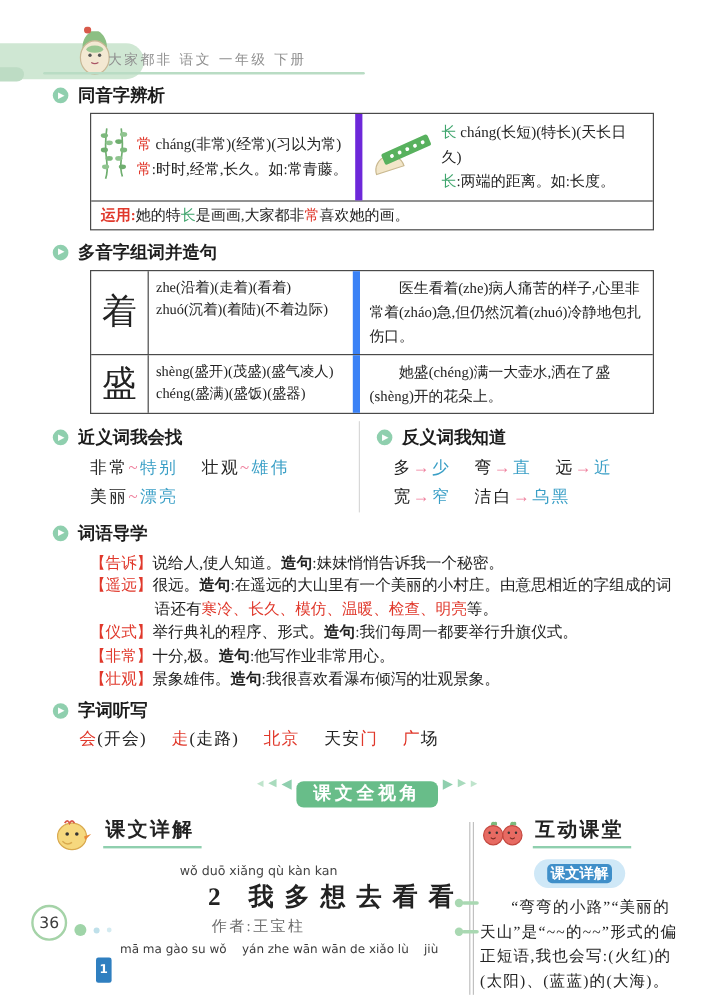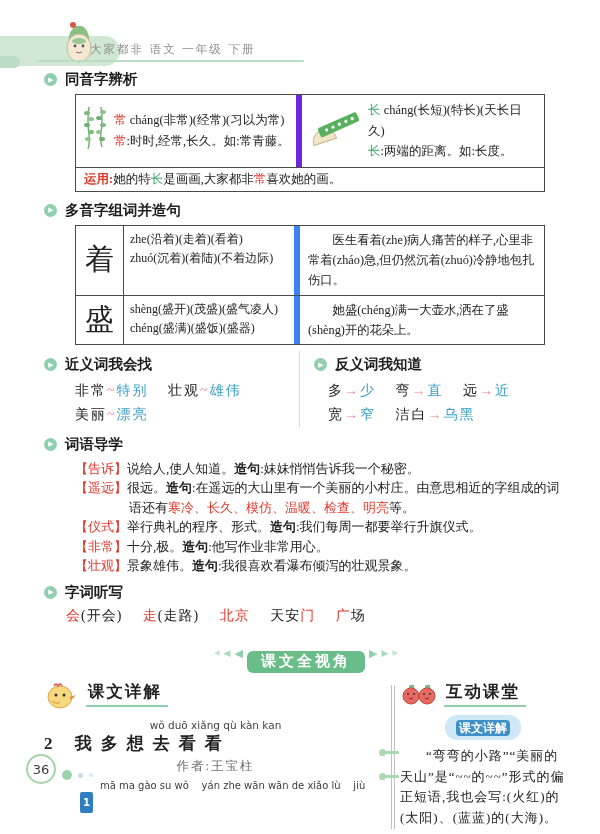--- a/index.html
+++ b/index.html
@@ -84,21 +84,21 @@
   .main-divider { width:4px; border-left:1px solid #c0c0c0; border-right:1px solid #c0c0c0;
                   margin:4px 5px 0 4px; position:relative; }
   .main-right { flex:1; padding-right:2px; }
 
   .col-head { display:flex; align-items:flex-start; gap:6px; margin-bottom:4px; }
   .col-head-title { font-size:16.5px; font-weight:bold; color:#222; letter-spacing:2px;
                     border-bottom:2.5px solid #8fcfae; padding:0 6px 2px 2px; }
 
   .lesson-title-py { text-align:center; font-family:"DejaVu Sans",sans-serif; font-size:10.5px;
                      color:#444; white-space:pre; margin-top:2px; }
-  .lesson-title { text-align:left; font-size:17px; font-weight:bold; letter-spacing:9px; margin-top:1px; }
+  .lesson-title { text-align:right; font-size:21px; font-weight:bold; letter-spacing:9px; margin-top:1px; }
   .lesson-author { text-align:center; font-size:12.5px; color:#6d6d6d; letter-spacing:2px; margin-top:3px; }
 
   .textline { display:flex; align-items:flex-end; margin-top:5px; }
   .stack { display:inline-flex; flex-direction:column; }
   .py { font-family:"DejaVu Sans",sans-serif; font-size:10px; color:#3c3c3c; white-space:pre; line-height:12px; }
   .hz { font-size:15.5px; letter-spacing:5px; line-height:21px; white-space:nowrap; }
   .badge { display:inline-block; background:#2f7fc0; color:#fff; font-size:10px; font-weight:bold;
            font-family:"DejaVu Sans",sans-serif; border-radius:2px; padding:0 3px; margin-right:2px;
            vertical-align:2px; letter-spacing:0; }
   .indent1 { margin-left:36px; }

